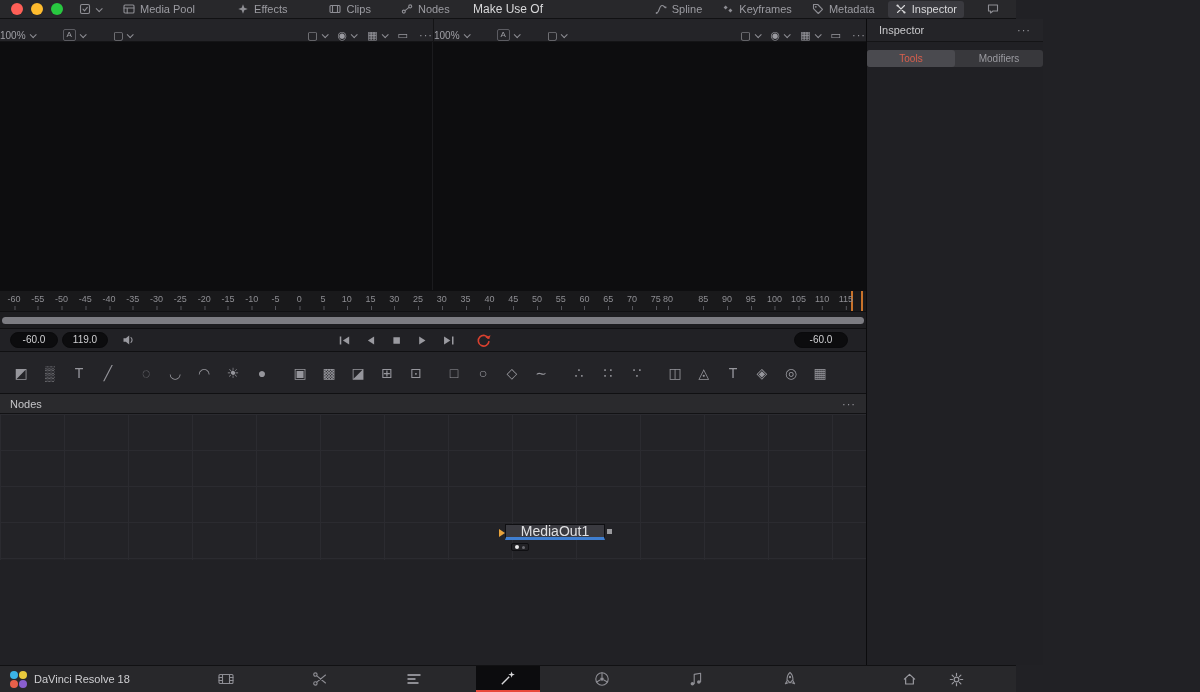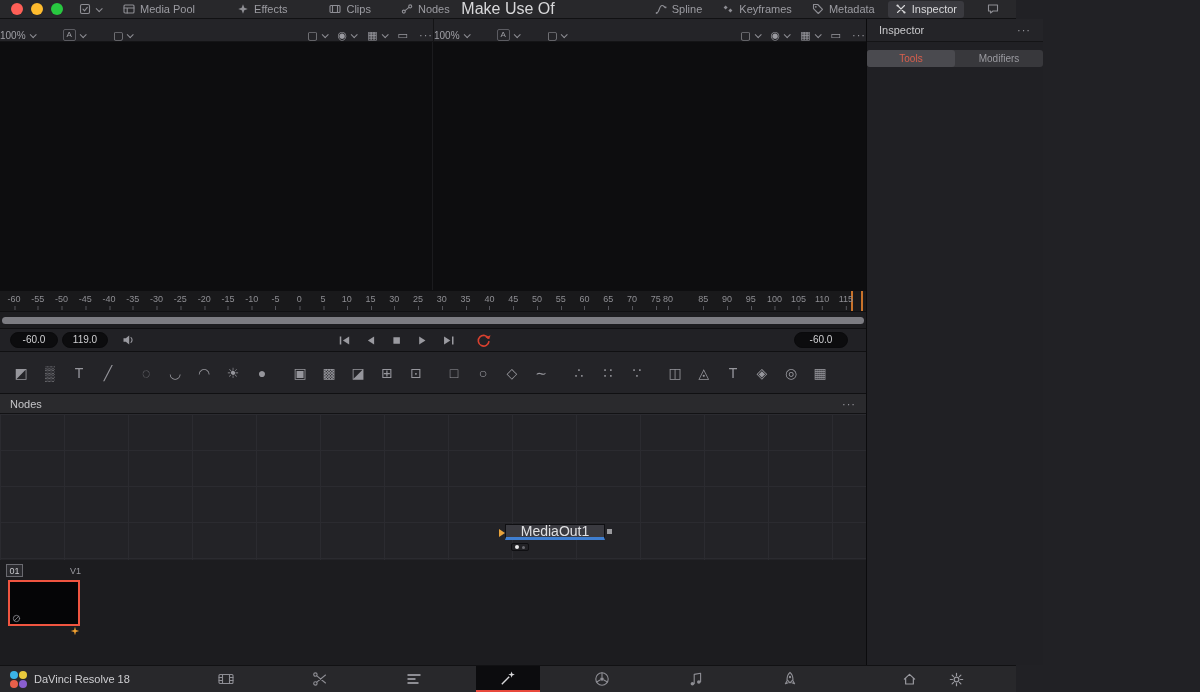--- a/index.html
+++ b/index.html
@@ -9,21 +9,21 @@
 
   
   .topbar { height:19px; background:#28282b; border-bottom:1px solid #111113; display:flex; align-items:center; position:relative; flex:0 0 19px; z-index:5; }
   .traffic { display:flex; gap:8px; padding:0 9px 0 11px; }
   .light { width:12px; height:12px; border-radius:50%; }
   .light.red{background:#ff5f57;} .light.yellow{background:#febc2e;} .light.green{background:#28c840;}
   .tb-btn { display:flex; align-items:center; gap:5px; color:#9c9ca2; padding:1px 7px; border-radius:3px; cursor:default; height:17px; }
   .tb-btn .ic { width:12px; height:12px; display:inline-flex; color:#8e8e94; }
   .tb-btn.active { background:#3a3a3f; color:#d8d8da; }
   .tb-btn.active .ic { color:#d8d8da; }
-  .topbar-title { position:absolute; left:0; right:0; text-align:center; color:#d8d8da; font-size:16px; pointer-events:none; }
+  .topbar-title { position:absolute; left:0; right:0; text-align:center; color:#d8d8da; font-size:12px; pointer-events:none; }
   .topbar-right { margin-left:auto; display:flex; align-items:center; gap:6px; padding-right:10px; }
   .chev { width:5px; height:5px; border-right:1px solid #8e8e94; border-bottom:1px solid #8e8e94; transform:rotate(45deg) translateY(-1px); display:inline-block; }
 
   
   .main { display:flex; flex:1 1 auto; min-height:0; }
   .left-col { width:866px; flex:0 0 866px; display:flex; flex-direction:column; background:#212125; }
   .right-col { flex:1 1 auto; background:#202024; border-left:1px solid #0b0b0d; display:flex; flex-direction:column; }
 
   
   .vtbs { height:23px; flex:0 0 23px; display:flex; background:#242428; border-bottom:1px solid #141416; }
@@ -429,37 +429,20 @@
           <span class="node-in"></span>
           <span>MediaOut1</span>
           <span class="node-out"></span>
           <span class="node-dots">
               <i class="d1"></i>
               <i class="d2"></i>
             </span>
         </div>
       </div>
 
-      <div class="thumbstrip">
-        <div class="clip-num">01</div>
-        <div class="track-label">V1</div>
-        <div class="thumb">
-          <span class="no">
-              <svg viewBox="0 0 12 12">
-                <circle cx="6" cy="6" r="4.2" stroke="currentColor" fill="none" stroke-width="1.1" stroke-linecap="round" stroke-linejoin="round"></circle>
-                <path d="M3 9l6-6" stroke="currentColor" fill="none" stroke-width="1.1" stroke-linecap="round" stroke-linejoin="round"></path>
-              </svg>
-            </span>
-        </div>
-        <span class="sparkle-badge">
-            <svg viewBox="0 0 12 12">
-              <path d="M6 1l1.1 3.9L11 6 7.1 7.1 6 11 4.9 7.1 1 6l3.9-1.1z" fill="currentColor"></path>
-            </svg>
-          </span>
-      </div>
     </div>
 
     <div class="right-col">
       <div class="insp-header">
         <span>Inspector</span>
         <span class="dots">···</span>
       </div>
       <div class="insp-tabs-wrap">
         <div class="insp-tabs">
           <div class="insp-tab active">Tools</div>

